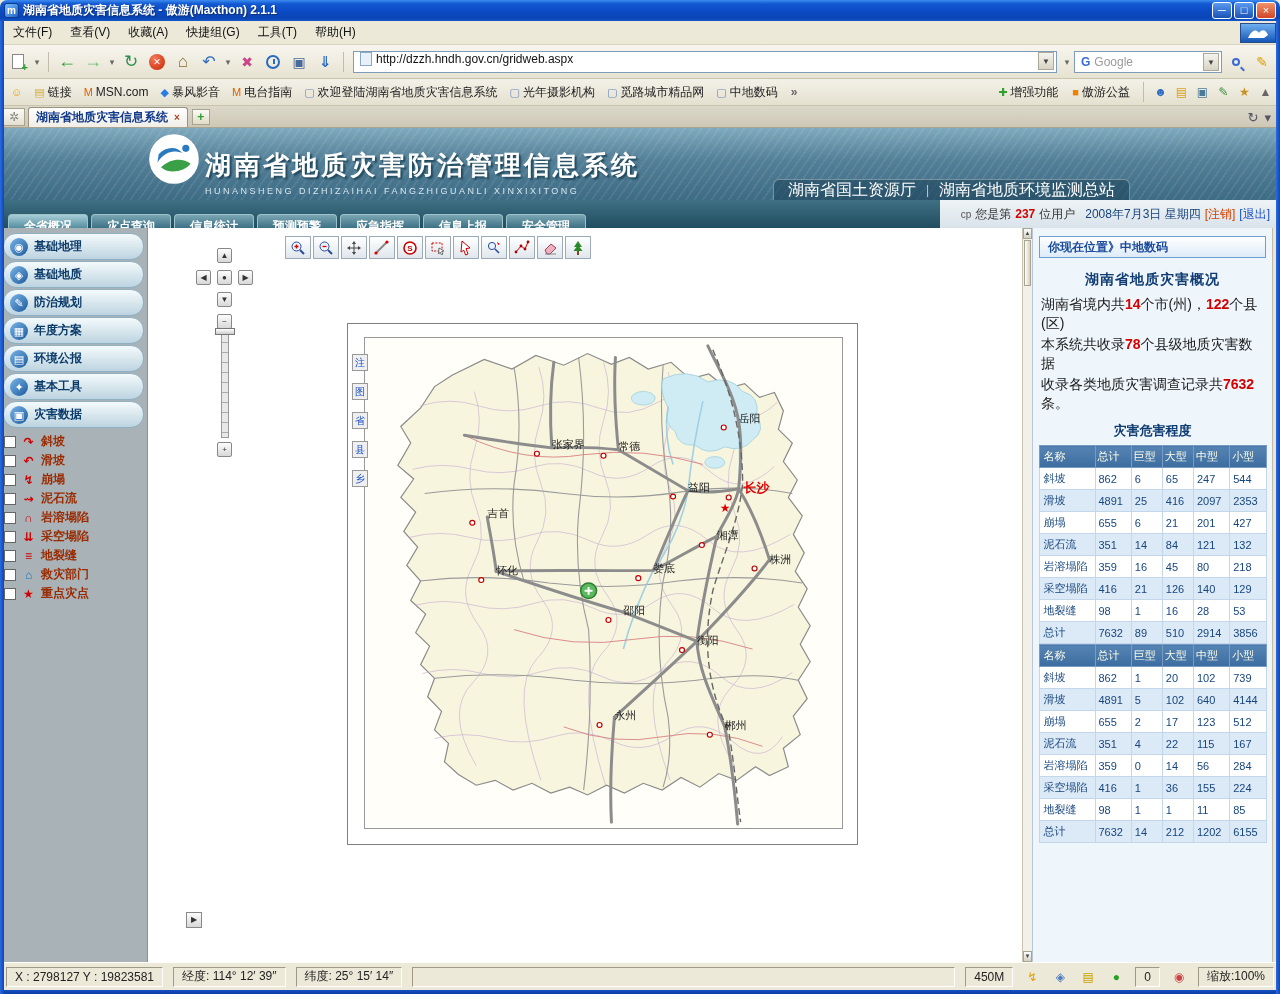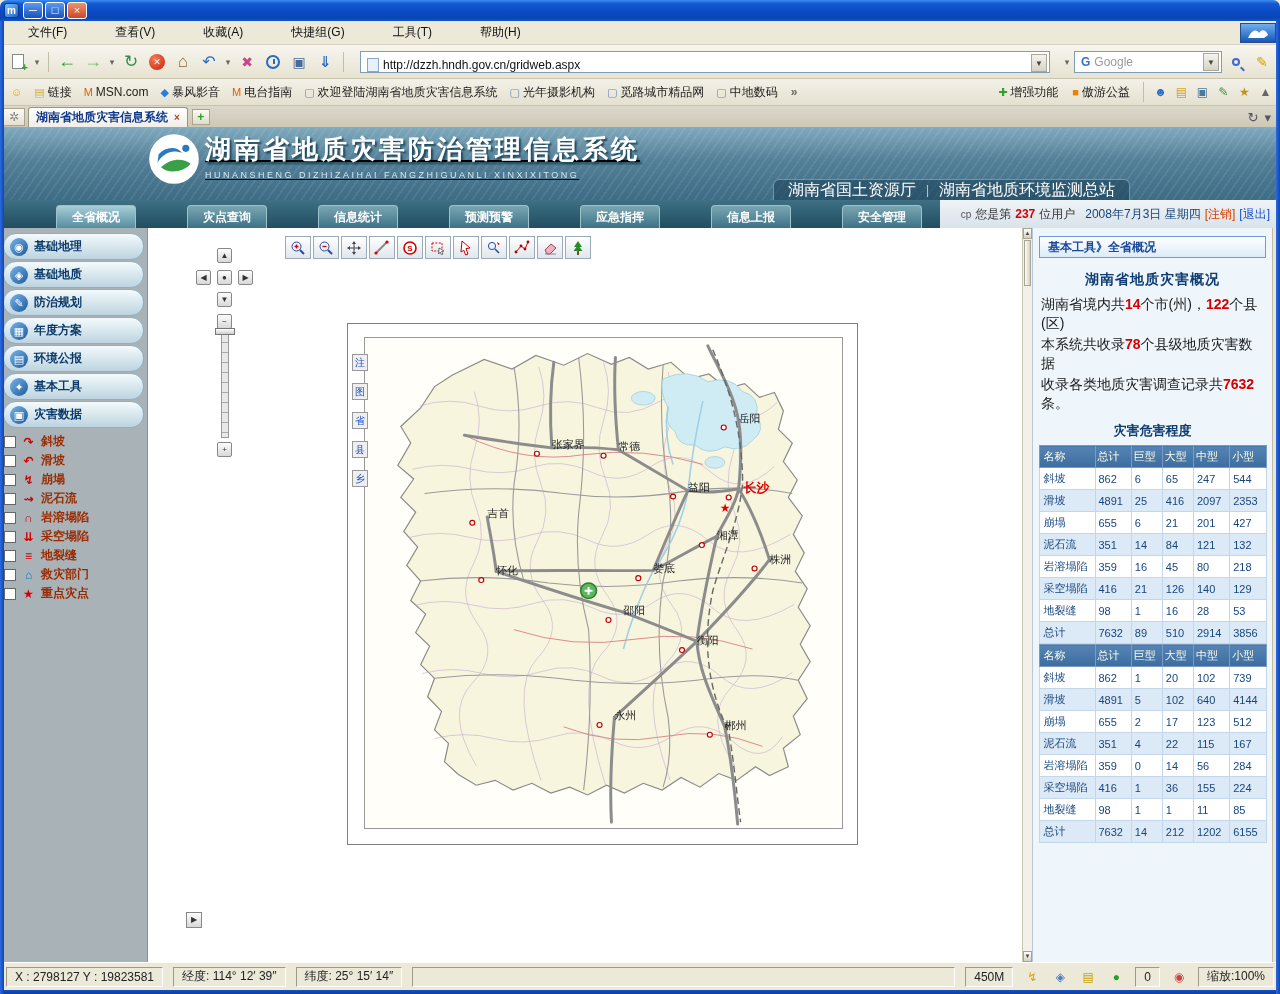--- a/index.html
+++ b/index.html
@@ -8,41 +8,41 @@
 
   
   #titlebar { height:21px; background:linear-gradient(180deg,#3c8cf0 0%,#1259d2 18%,#0c4ac4 55%,#0a44b4 85%,#1157c9 100%); border-radius:7px 7px 0 0; display:flex; align-items:center; padding:0 4px; color:#fff; }
   .app-icon { width:15px; height:15px; background:linear-gradient(135deg,#7ec2ff,#1f63c8); border:1px solid #0a3a8a; border-radius:3px; color:#fff; font-size:10px; font-weight:bold; text-align:center; line-height:13px; margin-right:4px; }
   #win-title { font-weight:bold; font-size:12px; text-shadow:1px 1px 1px #0a2d72; flex:1; white-space:nowrap; overflow:hidden; }
   .win-btns { display:flex; gap:2px; }
   .wbtn { width:20px; height:17px; border:1px solid #fff; border-radius:3px; text-align:center; line-height:15px; font-size:11px; color:#fff; background:linear-gradient(180deg,#5a9af0,#1a52b8); }
   .wbtn.close { background:linear-gradient(180deg,#f0926a,#d campos 0); background:linear-gradient(180deg,#f0926a,#cf4527); }
   #menubar { height:24px; background:#ece9d8; border-bottom:1px solid #d8d4c0; display:flex; align-items:center; padding:0 4px; }
   #menu-items { flex:1; display:flex; }
-  .menu-item { padding:3px 24px; color:#111; cursor:default; }
+  .menu-item { padding:3px 9px; color:#111; cursor:default; }
   .mx-logo { width:36px; height:20px; background:linear-gradient(180deg,#6fb0ef,#1556b8); border:1px solid #2a4a8a; display:flex; align-items:center; justify-content:center; }
 
   #toolbar { height:34px; background:linear-gradient(180deg,#f7f5ee,#e7e3d2); border-bottom:1px solid #c9c4ae; display:flex; align-items:center; padding:0 6px; gap:2px; }
   .tbtn { min-width:24px; height:24px; display:flex; align-items:center; justify-content:center; border:1px solid transparent; border-radius:3px; font-size:16px; color:#555; }
   .dd-caret { font-size:9px; color:#666; width:10px; text-align:center; }
   .tsep { width:1px; height:20px; background:#c2bda8; margin:0 4px; }
   .nav-arrow { color:#2f9e2f; font-weight:bold; font-size:18px; }
   .nav-arrow.fwd { color:#79c279; }
   .refresh { color:#2f8e4f; font-size:17px; }
   .stop-ico { width:16px; height:16px; background:radial-gradient(circle at 35% 30%,#f27a5a,#cc2200); border-radius:50%; color:#fff; font-size:9px; line-height:16px; text-align:center; font-weight:bold; }
   .home { color:#8a6a30; font-size:17px; }
   .undo { color:#2a6ac0; }
   .share { color:#cc4488; font-size:14px; }
   .clock-ico { width:14px; height:14px; border:2px solid #2a6ac0; border-radius:50%; position:relative; }
   .clock-ico::after { content:""; position:absolute; left:5px; top:2px; width:1.5px; height:5px; background:#2a6ac0; }
   .snap { color:#4a6a9a; font-size:14px; }
   .dl { color:#2a6ac0; font-size:15px; font-weight:bold; }
   .page-ico { width:12px; height:15px; background:#fff; border:1px solid #888; position:relative; }
   .page-ico::after { content:"+"; position:absolute; right:-5px; bottom:-5px; color:#2f9e2f; font-size:11px; font-weight:bold; }
-  .addr { flex:1; height:22px; background:#fff; border:1px solid #7f9db9; display:flex; align-items:flex-end; padding:0 2px; margin:0 10px; }
+  .addr { flex:1; height:22px; background:#fff; border:1px solid #7f9db9; display:flex; align-items:flex-start; padding:0 2px; margin:0 3px; }
   .favicon { width:12px; height:14px; background:#e8f0fa; border:1px solid #89a8c8; margin:0 4px; }
   .addr-text { flex:1; font-size:12px; color:#111; white-space:nowrap; overflow:hidden; }
   .addr .dd, .search .dd { width:16px; height:18px; background:linear-gradient(180deg,#f4f3ee,#d8d4c4); border:1px solid #aca899; text-align:center; font-size:8px; line-height:17px; color:#444; }
   .search { width:148px; height:22px; background:#fff; border:1px solid #7f9db9; display:flex; align-items:center; padding:0 2px; }
   .g-icon { font-weight:bold; color:#3a6ad4; font-size:12px; margin:0 4px; }
   .search-text { flex:1; color:#9a9a9a; font-size:12px; }
   .mag-ico { width:8px; height:8px; border:2px solid #3a6ad4; border-radius:50%; position:relative; }
   .mag-ico::after { content:""; position:absolute; width:5px; height:2px; background:#3a6ad4; transform:rotate(45deg); left:6px; top:8px; }
   .hl-pen { color:#d8a000; font-size:14px; }
 
@@ -57,31 +57,31 @@
   .tab { height:20px; background:linear-gradient(180deg,#ffffff,#f0eee6); border:1px solid #98947e; border-bottom:none; border-radius:3px 3px 0 0; display:flex; align-items:center; padding:0 7px; gap:6px; }
   .tab-label { color:#123a8a; font-weight:bold; font-size:12px; }
   .tab-close { color:#b04030; font-size:10px; font-weight:bold; }
   .newtab-btn { width:18px; height:16px; margin:0 0 2px 4px; border:1px solid #a8a490; background:linear-gradient(180deg,#fbfaf6,#e0dcc8); color:#2f9e2f; font-weight:bold; text-align:center; line-height:14px; }
   .tabbar-right { margin-left:auto; display:flex; align-items:center; gap:6px; padding:0 6px 2px 0; color:#556; font-size:13px; }
 
   
   #banner { height:72px; background:linear-gradient(180deg,#7fa9bd 0%,#537f97 45%,#3d6c85 100%); position:relative; overflow:hidden; }
   #banner::before { content:""; position:absolute; inset:0; background:repeating-linear-gradient(125deg,rgba(255,255,255,.07) 0 2px,transparent 2px 7px); }
   .banner-logo { position:absolute; left:148px; top:5px; }
-  .banner-titles { position:absolute; left:205px; top:4px;text-decoration:underline; }
+  .banner-titles { position:absolute; left:205px; top:20px; }
   #banner-title { color:#fff; font-size:26px; font-weight:bold; letter-spacing:3px; text-shadow:2px 2px 2px #1e4558; }
   #banner-sub { color:#d5e7ef; font-size:9px; letter-spacing:2.5px; margin-top:3px; }
   .banner-links { position:absolute; right:150px; bottom:0; height:21px; background:rgba(28,66,88,.55); border:1px solid rgba(255,255,255,.35); border-bottom:none; border-radius:6px 6px 0 0; display:flex; align-items:center; padding:0 14px; gap:10px; }
   .banner-link { color:#fff; font-size:16px; }
   .banner-link-sep { color:#bcd; }
 
   
   #navrow { height:28px; display:flex; }
   #nav-left { width:940px; background:linear-gradient(180deg,#3f7084,#214d60); display:flex; align-items:flex-end; padding:0 0 0 8px; gap:3px; }
-  .nav-tab { height:23px; padding:0 15px; line-height:22px; color:#fff; font-weight:bold; font-size:12px; background:linear-gradient(180deg,#7aa6b2,#3d7186); border:1px solid #9cc3cc; border-bottom:none; border-radius:4px 4px 0 0;margin-left:48px; }
+  .nav-tab { height:14px; padding:0 15px; line-height:22px; color:#fff; font-weight:bold; font-size:12px; background:linear-gradient(180deg,#7aa6b2,#3d7186); border:1px solid #9cc3cc; border-bottom:none; border-radius:4px 4px 0 0; }
   .nav-tab.active { background:linear-gradient(180deg,#a7cdd6,#558ea0); }
   #nav-right { flex:1; background:linear-gradient(180deg,#eef3f6,#d9e3ea); display:flex; align-items:center; justify-content:flex-end; padding:0 10px; gap:4px; color:#333; white-space:nowrap; }
   .u-cp { font-size:10px; color:#555; }
   .u-num { color:#d40000; font-weight:bold; }
   .u-date { color:#15427a; margin-left:6px; }
   .u-logout { color:#d44000; }
   .u-exit { color:#1a50c8; }
 
   
   #main { height:734px; display:flex; background:#fff; }
@@ -136,20 +136,21 @@
 
   .win-edge { position:absolute; top:21px; bottom:0; width:4px; background:linear-gradient(90deg,#2a6ae0,#0f46b4); z-index:50; }
   .win-edge.left { left:0; } .win-edge.right { right:0; }
   #bottomedge { height:4px; background:linear-gradient(180deg,#1550c4,#0a3ca4); }
 </style>
 </head>
 <body>
 
 <div id="titlebar">
   <span class="app-icon">m</span>
+  <span id="win-title">湖南省地质灾害信息系统 - 傲游(Maxthon) 2.1.1</span>
   <span class="win-btns">
     <span class="wbtn">─</span>
     <span class="wbtn">□</span>
     <span class="wbtn close">×</span>
   </span>
 </div>
 
 <div id="menubar">
   <div id="menu-items">
       <span class="menu-item">文件(F)</span>
@@ -600,21 +601,21 @@
   </div>
 
   <div id="vscroll">
     <div class="vs-btn">▲</div>
     <div class="vs-thumb"></div>
     <div class="vs-fill"></div>
     <div class="vs-btn">▼</div>
   </div>
 
   <div id="panel">
-    <div id="breadcrumb">基本工具》全省概况</div>
+    <div id="breadcrumb">你现在位置》中地数码</div>
     <div id="panel-title">湖南省地质灾害概况</div>
     <div id="intro">
         <p class="intro-line"><span>湖南省境内共</span><span class="hl">14</span><span>个市(州)，</span><span class="hl">122</span><span>个县(区)</span></p>
         <p class="intro-line"><span>本系统共收录</span><span class="hl">78</span><span>个县级地质灾害数据</span></p>
         <p class="intro-line"><span>收录各类地质灾害调查记录共</span><span class="hl">7632</span><span>条。</span></p>
       </div>
     <div id="tables">
         <div class="sec-title">灾害危害程度</div>
         <table class="tbl">
           <thead>

